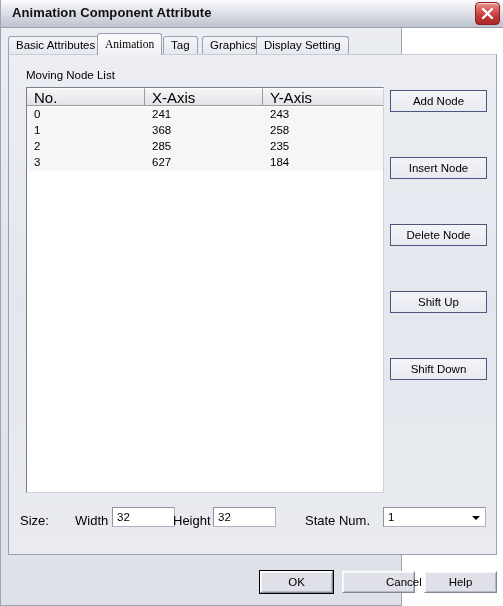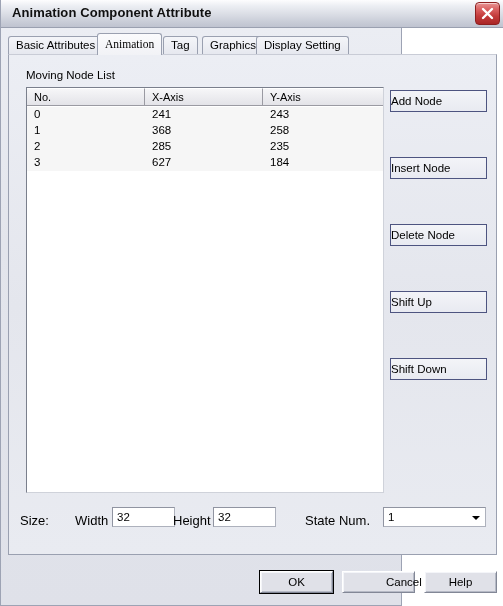--- a/index.html
+++ b/index.html
@@ -125,21 +125,21 @@
     position: absolute;
     left: 0; top: 0;
     width: 100%; height: 18px;
     display: flex;
   }
   .hcell {
     box-sizing: border-box;
     height: 18px;
     line-height: 17px;
     padding-left: 7px;
-    font-size: 11px;
+    font-size: 15px;
     background: linear-gradient(180deg,#f6f6f8 0%, #e3e3e8 100%);
     border-right: 1px solid #9a9aa2;
     border-bottom: 1px solid #9a9aa2;
     border-top: 1px solid #ffffff;
     color: #000;
     white-space: nowrap;
     overflow: hidden;
     cursor: pointer;
   }
   .hcell.c0 { width: 118px; }
@@ -175,20 +175,21 @@
   
   .sidebtn {
     position: absolute;
     left: 381px;
     width: 97px; height: 22px;
     box-sizing: border-box;
     background: linear-gradient(180deg,#f3f4f8 0%, #e8eaf1 100%);
     border: 1px solid #4d5480;
     font-size: 11.5px;
     line-height: 20px;
+    text-align: center;
     color: #000;
     cursor: pointer;
     white-space: nowrap;
   }
 
   
   .lbl {
     position: absolute;
     font-size: 13px;
     color: #000;

